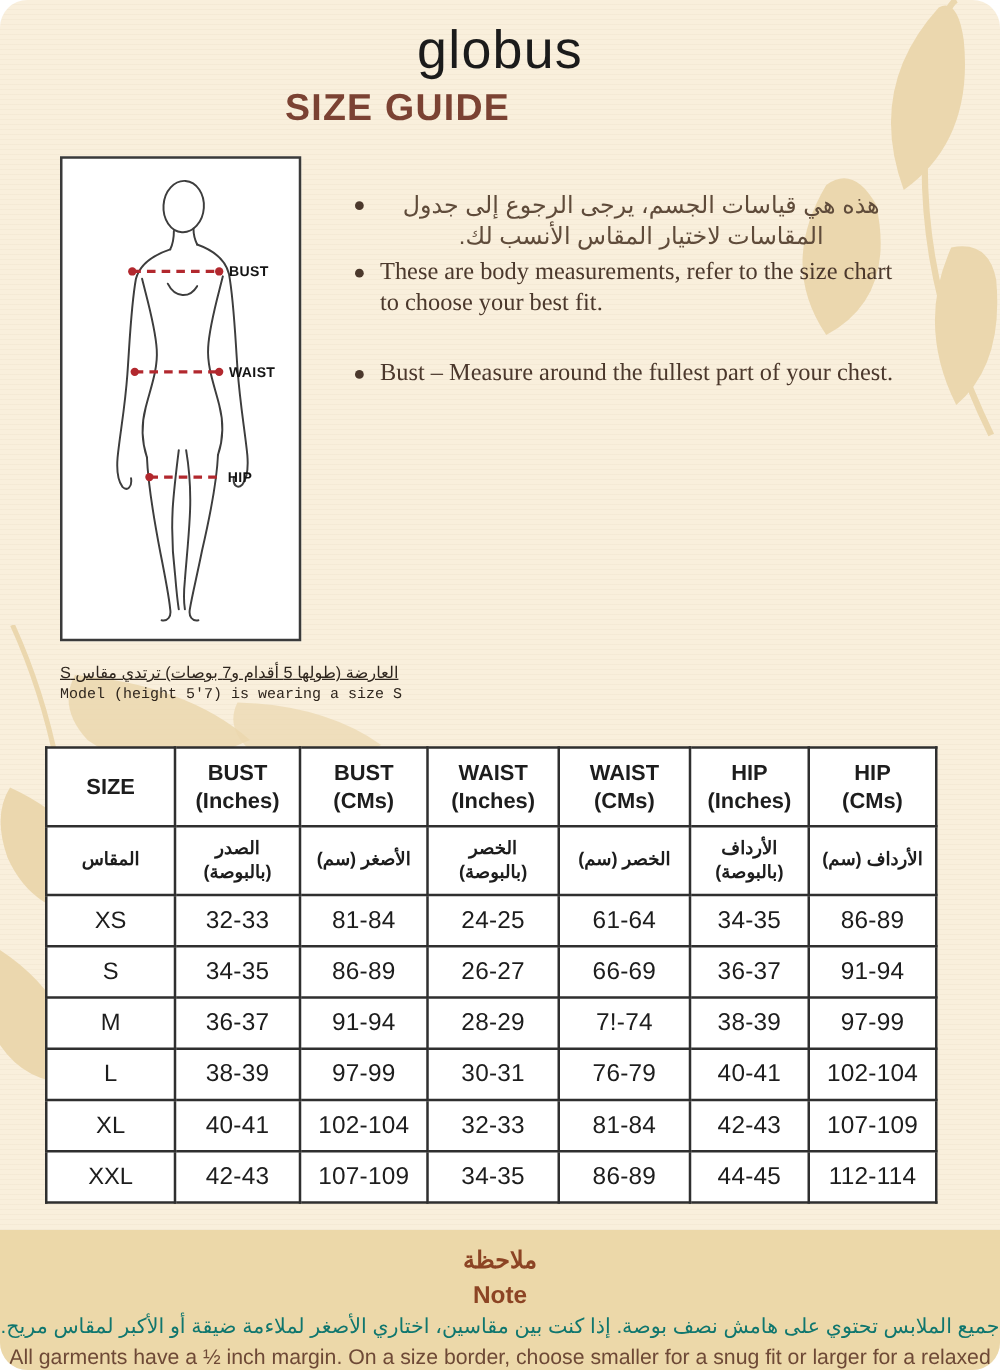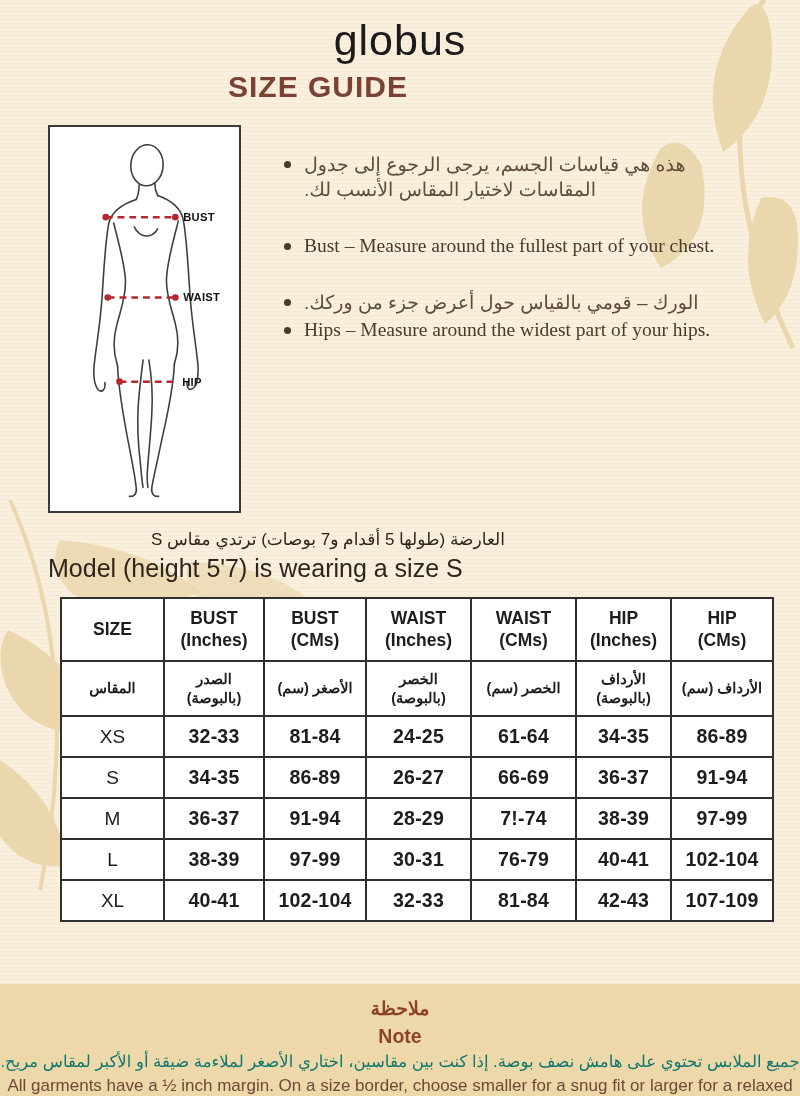--- a/index.html
+++ b/index.html
@@ -1,20 +1,21 @@
 <!DOCTYPE html>
 <html><head>
 <meta charset="utf-8">
 <style>
   html,body{margin:0;padding:0;}
   body{font-family:"Liberation Sans",sans-serif;}
   .page{
     position:relative;width:800px;height:1096px;overflow:hidden;
     background:#f9efdc;
     background-image:repeating-linear-gradient(0deg, rgba(120,90,40,0.035) 0 1px, transparent 1px 4px);
+    border-radius:22px;
   }
   .deco{position:absolute;z-index:0;pointer-events:none;}
   .content{position:relative;z-index:1;}
 
   
   .logo{position:absolute;top:16px;left:0;width:800px;text-align:center;
     font-size:43px;font-weight:400;letter-spacing:1px;color:#1b1b1b;}
   .guide-title{position:absolute;top:70px;left:0;width:636px;text-align:center;
     font-size:30px;font-weight:700;letter-spacing:1px;color:#7b4233;}
 
@@ -26,43 +27,43 @@
   .dash-line{stroke:#b2282e;stroke-width:2.6;stroke-dasharray:7 5;}
   .dash-dot{fill:#b2282e;}
   .measure-label{font-family:"Liberation Sans",sans-serif;font-size:11.5px;font-weight:700;fill:#141414;letter-spacing:.3px;}
 
   
   .bullets{position:absolute;left:284px;top:152px;width:438px;}
   .bullet-group{margin-bottom:31px;}
   .bullet-row{display:flex;align-items:flex-start;margin-bottom:3px;}
   .bullet-dot{flex:0 0 20px;padding-top:9px;}
   .bullet-dot i{display:block;width:7px;height:7px;border-radius:50%;background:#4b382c;}
-  .bullet-text-ar{flex:1;direction:rtl;unicode-bidi:isolate;text-align:left;
+  .bullet-text-ar{flex:1;direction:rtl;unicode-bidi:isolate;text-align:center;
     font-size:19px;line-height:1.34;color:#5f4b3a;}
   .bullet-text-en{flex:1;font-family:"Liberation Serif",serif;
     font-size:19.5px;line-height:1.28;color:#4b382c;}
 
   
   .model-note{position:absolute;left:48px;top:529px;width:560px;}
-  .model-ar{direction:rtl;unicode-bidi:isolate;text-align:center;
-    font-size:17px;color:#2e251d;line-height:1.35;}
-  .model-en{font-family:Liberation Sans, sans-serif;font-size:25px;color:#2e251d;line-height:1.35;}
-
-  
-  .table-wrap{position:absolute;left:60px;top:597px;width:712px;}
+  .model-ar{direction:rtl;unicode-bidi:isolate;text-align:left;
+    font-size:13px;color:#2e251d;line-height:1.35;text-decoration:underline;}
+  .model-en{font-family:Liberation Mono, monospace;font-size:12px;color:#2e251d;line-height:1.35;}
+
+  
+  .table-wrap{position:absolute;left:36px;top:597px;width:712px;}
   table.size-table{border-collapse:collapse;table-layout:fixed;width:712px;background:transparent;}
   table.size-table th, table.size-table td{
     border:2px solid #2f2f2f;background:#ffffff;text-align:center;vertical-align:middle;
     padding:0;color:#1d1d1d;}
   tr.row-en th{height:61px;font-size:17.5px;font-weight:700;line-height:1.25;}
   tr.row-ar th{height:53px;font-weight:700;}
   .hdr2:empty{display:none;}
   .ar-cell{direction:rtl;unicode-bidi:isolate;font-size:14.5px;line-height:1.25;}
   tr.row-data th{height:39px;font-size:19px;font-weight:400;}
-  tr.row-data td{height:39px;font-size:19.5px;font-weight:700;letter-spacing:.2px;}
+  tr.row-data td{height:39px;font-size:19.5px;font-weight:400;letter-spacing:.2px;}
 
   
   .note-strip{position:absolute;left:0;top:984px;width:800px;height:112px;background:#ecd8a9;
     text-align:center;box-sizing:border-box;padding-top:12px;}
   .note-title-ar{direction:rtl;unicode-bidi:isolate;font-size:19px;font-weight:700;color:#8c4424;line-height:1.4;}
   .note-title-en{font-size:19.5px;font-weight:700;color:#8c4424;line-height:1.35;}
   .note-body-ar{direction:rtl;unicode-bidi:isolate;font-size:16.5px;color:#0f766e;line-height:1.5;}
   .note-body-en{font-size:17px;color:#6e4936;line-height:1.4;}
 </style>
 </head>
@@ -122,41 +123,33 @@
     </div>
 
     <div class="bullets">
       <div class="bullet-group">
         <div class="bullet-row">
           <span class="bullet-dot">
               <i></i>
             </span>
           <div class="bullet-text-ar">هذه هي قياسات الجسم، يرجى الرجوع إلى جدول المقاسات لاختيار المقاس الأنسب لك.</div>
         </div>
+        <div class="bullet-row">
+          <span class="bullet-dot">
+              <i></i>
+            </span>
+          <div class="bullet-text-en">These are body measurements, refer to the size chart to choose your best fit.</div>
+        </div>
       </div>
       <div class="bullet-group">
         <div class="bullet-row">
           <span class="bullet-dot">
               <i></i>
             </span>
           <div class="bullet-text-en">Bust – Measure around the fullest part of your chest.</div>
-        </div>
-      </div>
-      <div class="bullet-group">
-        <div class="bullet-row">
-          <span class="bullet-dot">
-              <i></i>
-            </span>
-          <div class="bullet-text-ar">الورك – قومي بالقياس حول أعرض جزء من وركك.</div>
-        </div>
-        <div class="bullet-row">
-          <span class="bullet-dot">
-              <i></i>
-            </span>
-          <div class="bullet-text-en">Hips – Measure around the widest part of your hips.</div>
         </div>
       </div>
     </div>
 
     <div class="model-note">
       <div class="model-ar">العارضة (طولها 5 أقدام و7 بوصات) ترتدي مقاس S</div>
       <div class="model-en">Model (height 5'7) is wearing a size S</div>
     </div>
 
     <div class="table-wrap">
@@ -266,20 +259,29 @@
           </tr>
           <tr class="row-data">
             <th>XL</th>
             <td>40-41</td>
             <td>102-104</td>
             <td>32-33</td>
             <td>81-84</td>
             <td>42-43</td>
             <td>107-109</td>
           </tr>
+          <tr class="row-data">
+            <th>XXL</th>
+            <td>42-43</td>
+            <td>107-109</td>
+            <td>34-35</td>
+            <td>86-89</td>
+            <td>44-45</td>
+            <td>112-114</td>
+          </tr>
         </tbody>
       </table>
     </div>
 
     <div class="note-strip">
       <div class="note-title-ar">ملاحظة</div>
       <div class="note-title-en">Note</div>
       <div class="note-body-ar">جميع الملابس تحتوي على هامش نصف بوصة. إذا كنت بين مقاسين، اختاري الأصغر لملاءمة ضيقة أو الأكبر لمقاس مريح.</div>
       <div class="note-body-en">All garments have a ½ inch margin. On a size border, choose smaller for a snug fit or larger for a relaxed fit.</div>
     </div>

